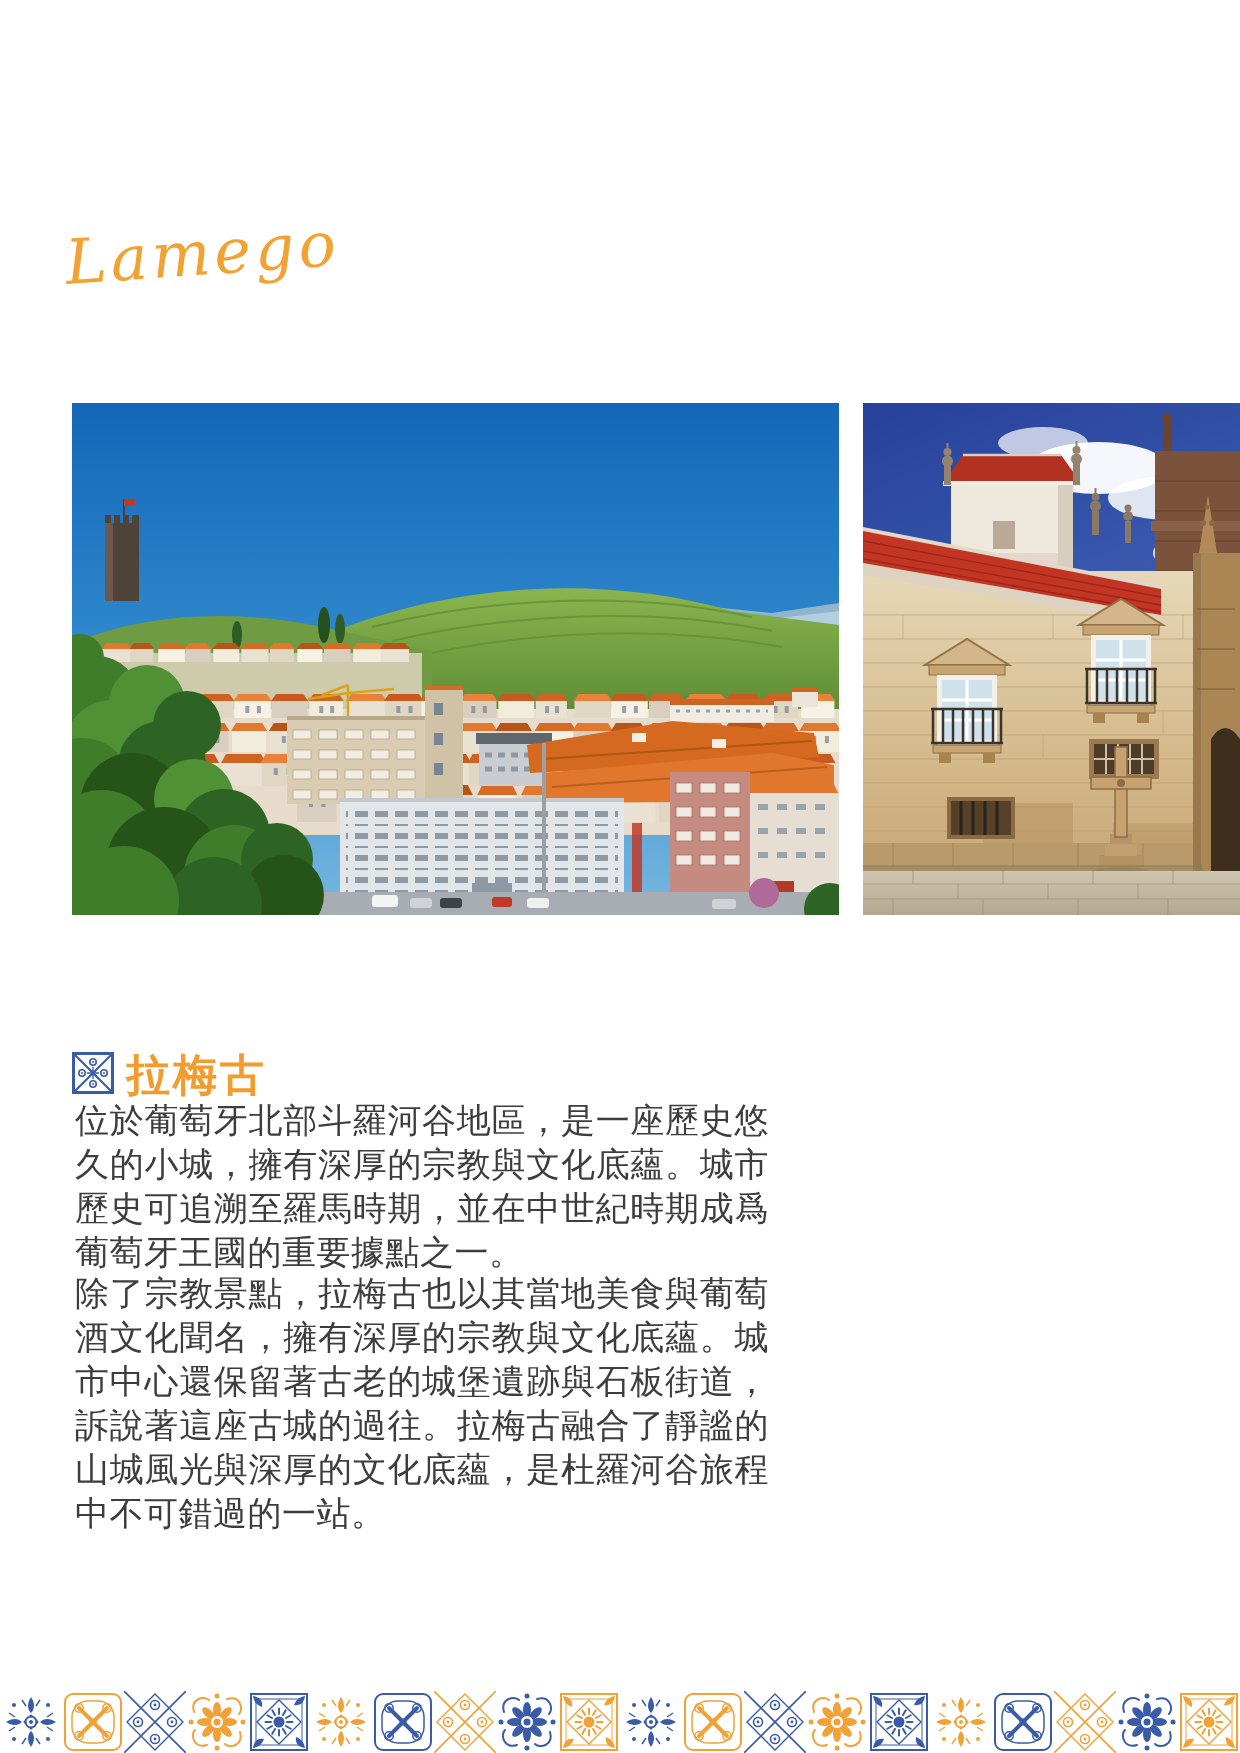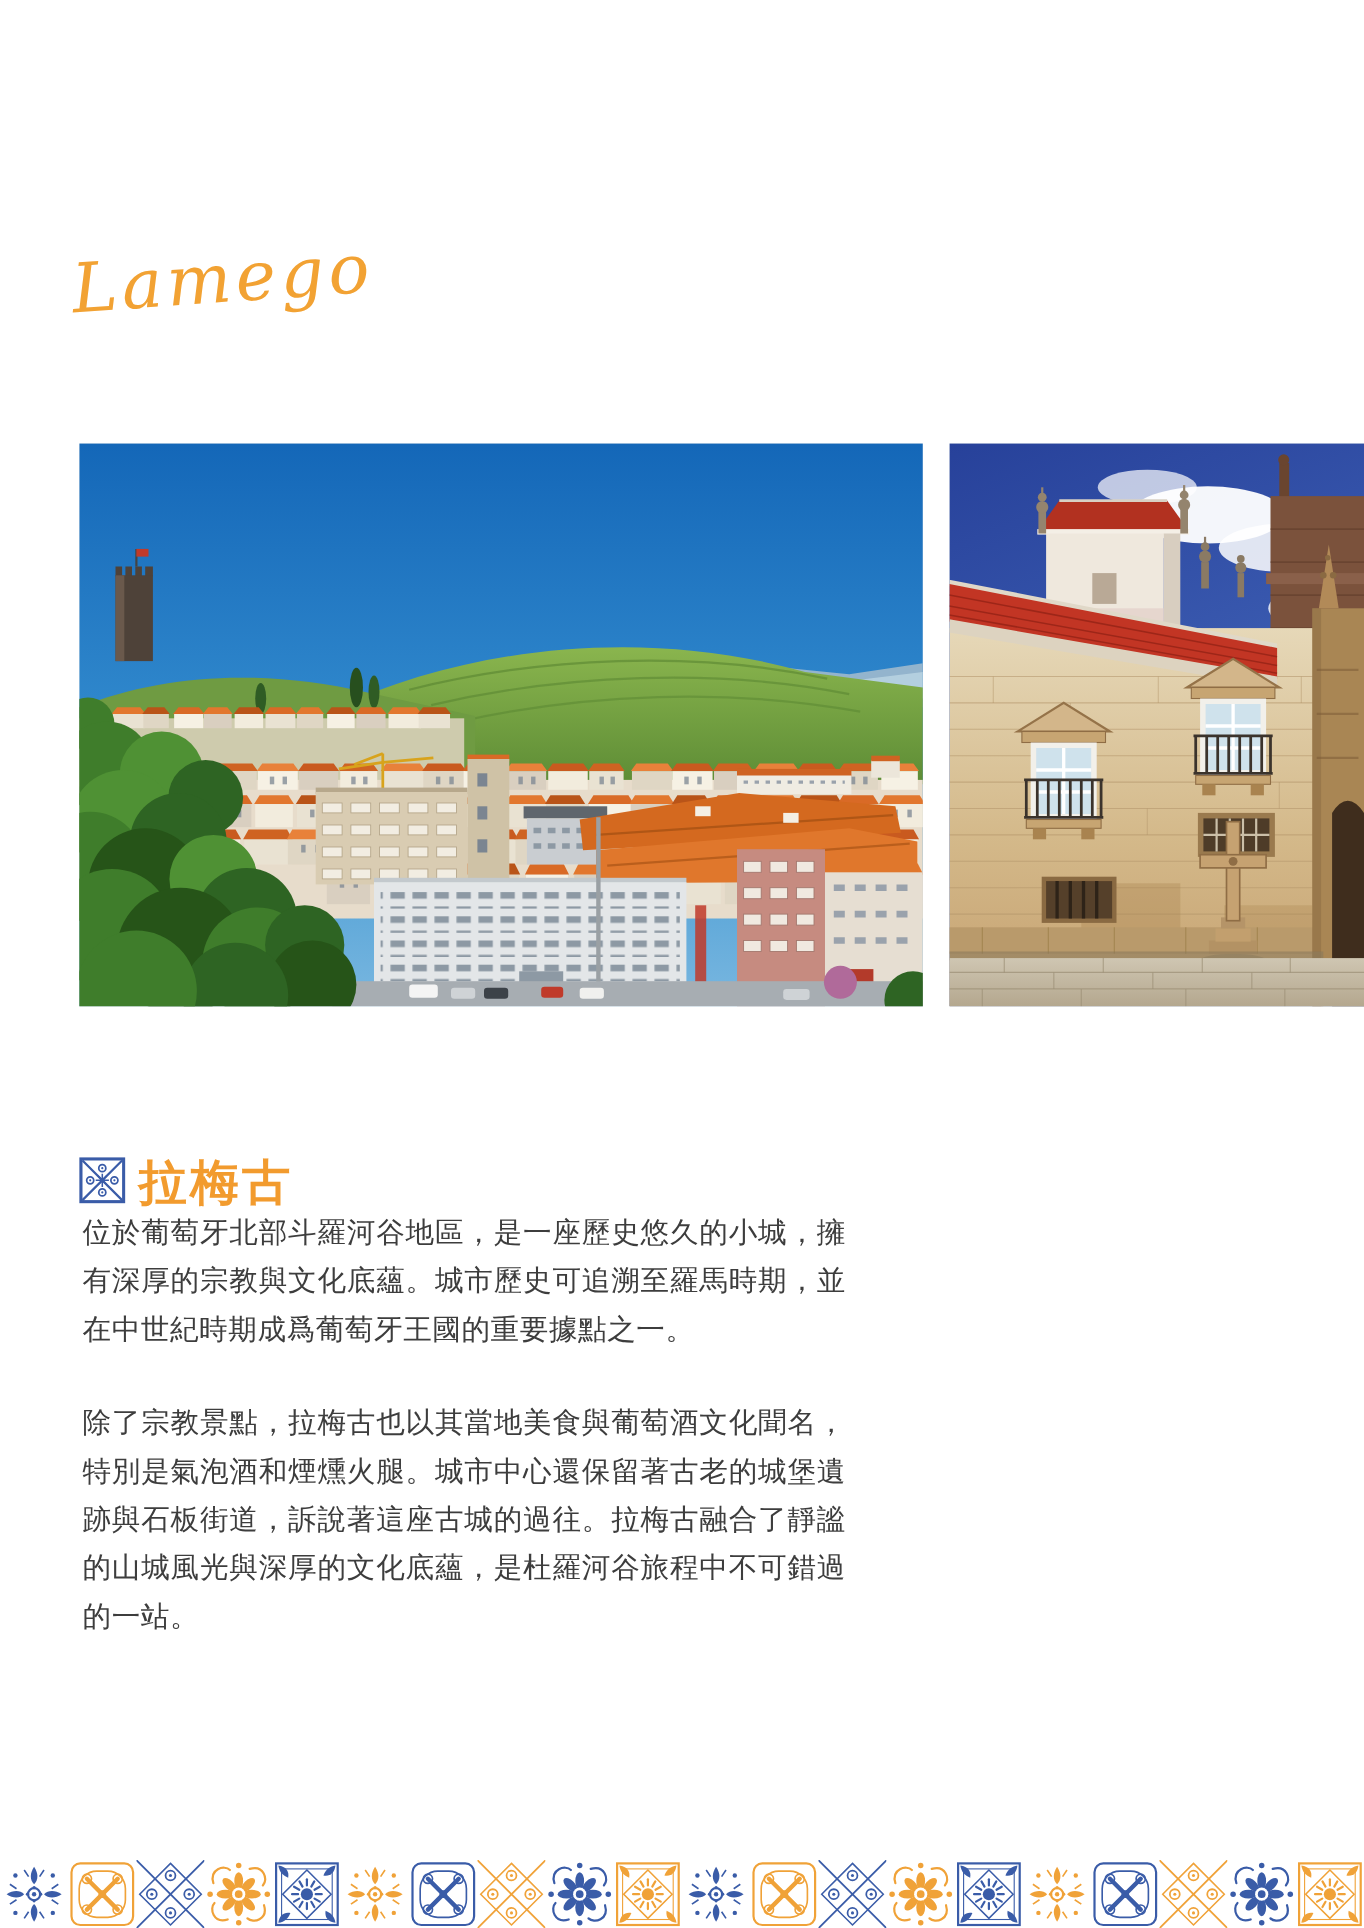--- a/index.html
+++ b/index.html
@@ -21,21 +21,21 @@
   .section-heading{
     position:absolute;left:72px;top:1052px;height:46px;
     display:flex;align-items:center;gap:12px;
   }
   .heading-text{
     font-size:44px;font-weight:bold;color:#F29B2E;letter-spacing:3px;line-height:1;
     padding-top:2px;
   }
   .para{
     position:absolute;left:75px;width:694px;
-    font-size:26px;line-height:44px;letter-spacing:.5px;
+    font-size:34px;line-height:44px;letter-spacing:.5px;
     color:#3d3d3d;text-align:justify;
   }
   #para1{top:1099px;}
   #para2{top:1272px;}
   #tile-border{
     position:absolute;left:0;top:1691px;width:1240px;height:62px;
     display:flex;
   }
   .tile{width:62px;height:62px;flex:0 0 62px;background:#fff;}
   .tile svg{display:block;}
@@ -649,21 +649,21 @@
             <circle cx="21" cy="32" r="1"></circle>
         </g>
         <path d="M21 15 V27 M15 21 H27 M17 17 L25 25 M25 17 L17 25" stroke="#3A5CA8" stroke-width="1.4"></path>
         <circle cx="21" cy="21" r="1.6" fill="#3A5CA8"></circle>
       </svg>
     </span>
     <span class="heading-text">拉梅古</span>
   </div>
 
   <div class="para" id="para1">位於葡萄牙北部斗羅河谷地區，是一座歷史悠久的小城，擁有深厚的宗教與文化底蘊。城市歷史可追溯至羅馬時期，並在中世紀時期成爲葡萄牙王國的重要據點之一。</div>
-  <div class="para" id="para2">除了宗教景點，拉梅古也以其當地美食與葡萄酒文化聞名，特別是氣泡酒和煙燻火腿。城市中心還保留著古老的城堡遺跡與石板街道，訴說著這座古城的過往。拉梅古融合了靜謐的山城風光與深厚的文化底蘊，是杜羅河谷旅程中不可錯過的一站。</div>
+  <div class="para" id="para2">除了宗教景點，拉梅古也以其當地美食與葡萄酒文化聞名，擁有深厚的宗教與文化底蘊。城市中心還保留著古老的城堡遺跡與石板街道，訴說著這座古城的過往。拉梅古融合了靜謐的山城風光與深厚的文化底蘊，是杜羅河谷旅程中不可錯過的一站。</div>
 
   <div id="tile-border">
       <span class="tile">
         <svg viewBox="0 0 62 62" width="62" height="62">
           <rect width="62" height="62" fill="#fff"></rect>
           <circle cx="31" cy="31" r="5.5" fill="none" stroke="#3A5CA8" stroke-width="2"></circle>
           <circle cx="31" cy="31" r="2" fill="#3A5CA8"></circle>
           <g transform="rotate(0 31 31)">
         <path d="M31 6 C35 12 35 18 31 22 C27 18 27 12 31 6 Z" fill="#3A5CA8"></path>
         <path d="M22 9 l4 6 M40 9 l-4 6" stroke="#3A5CA8" stroke-width="1.5"></path>

